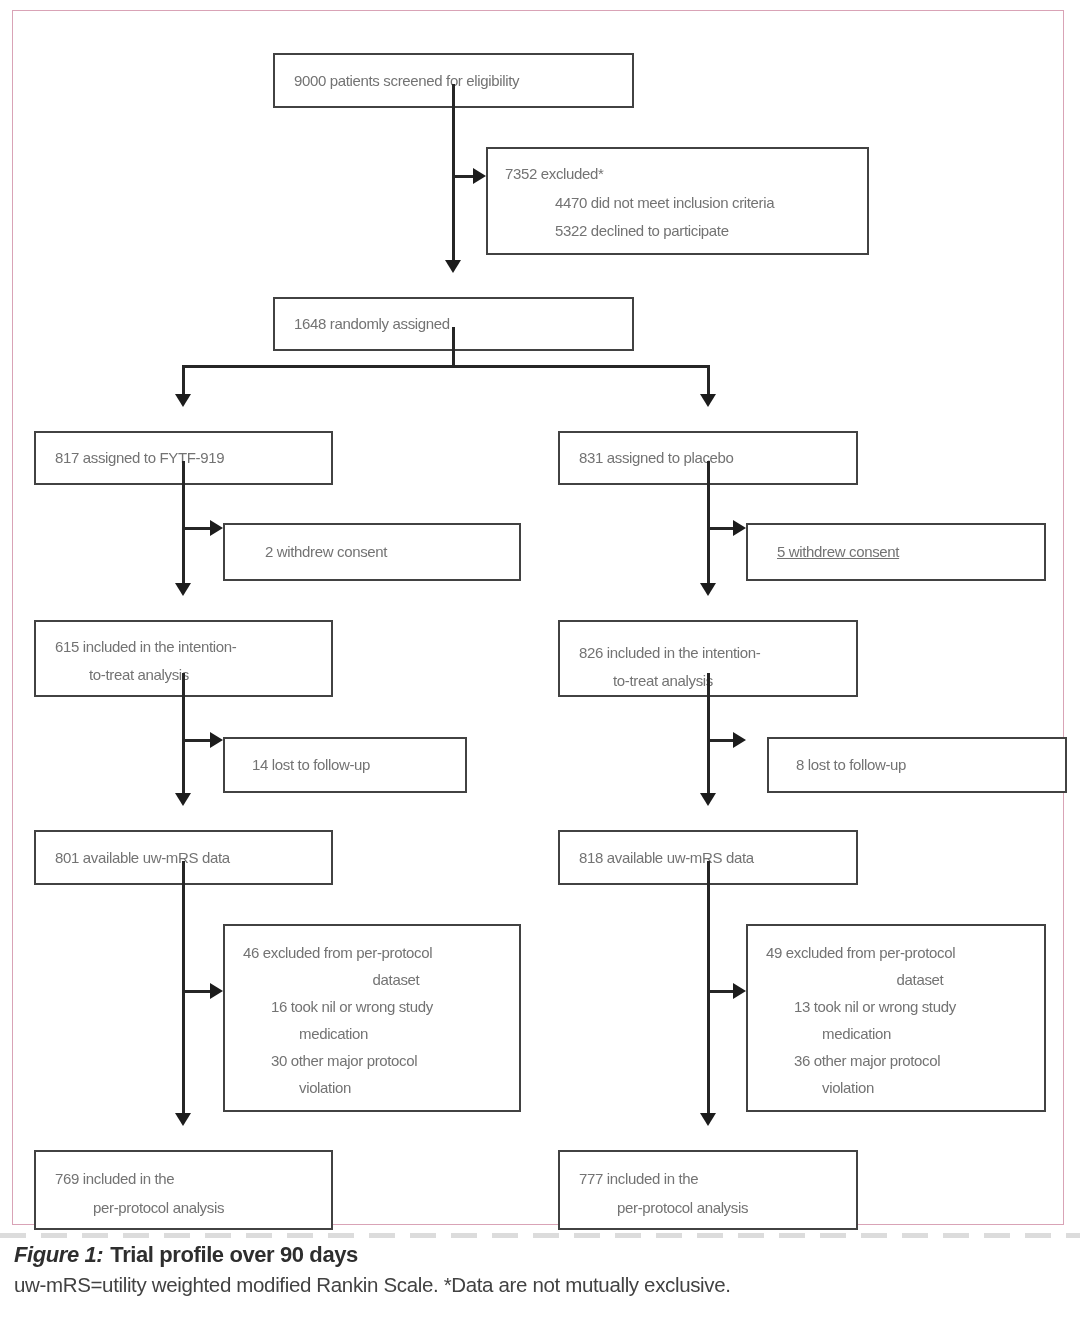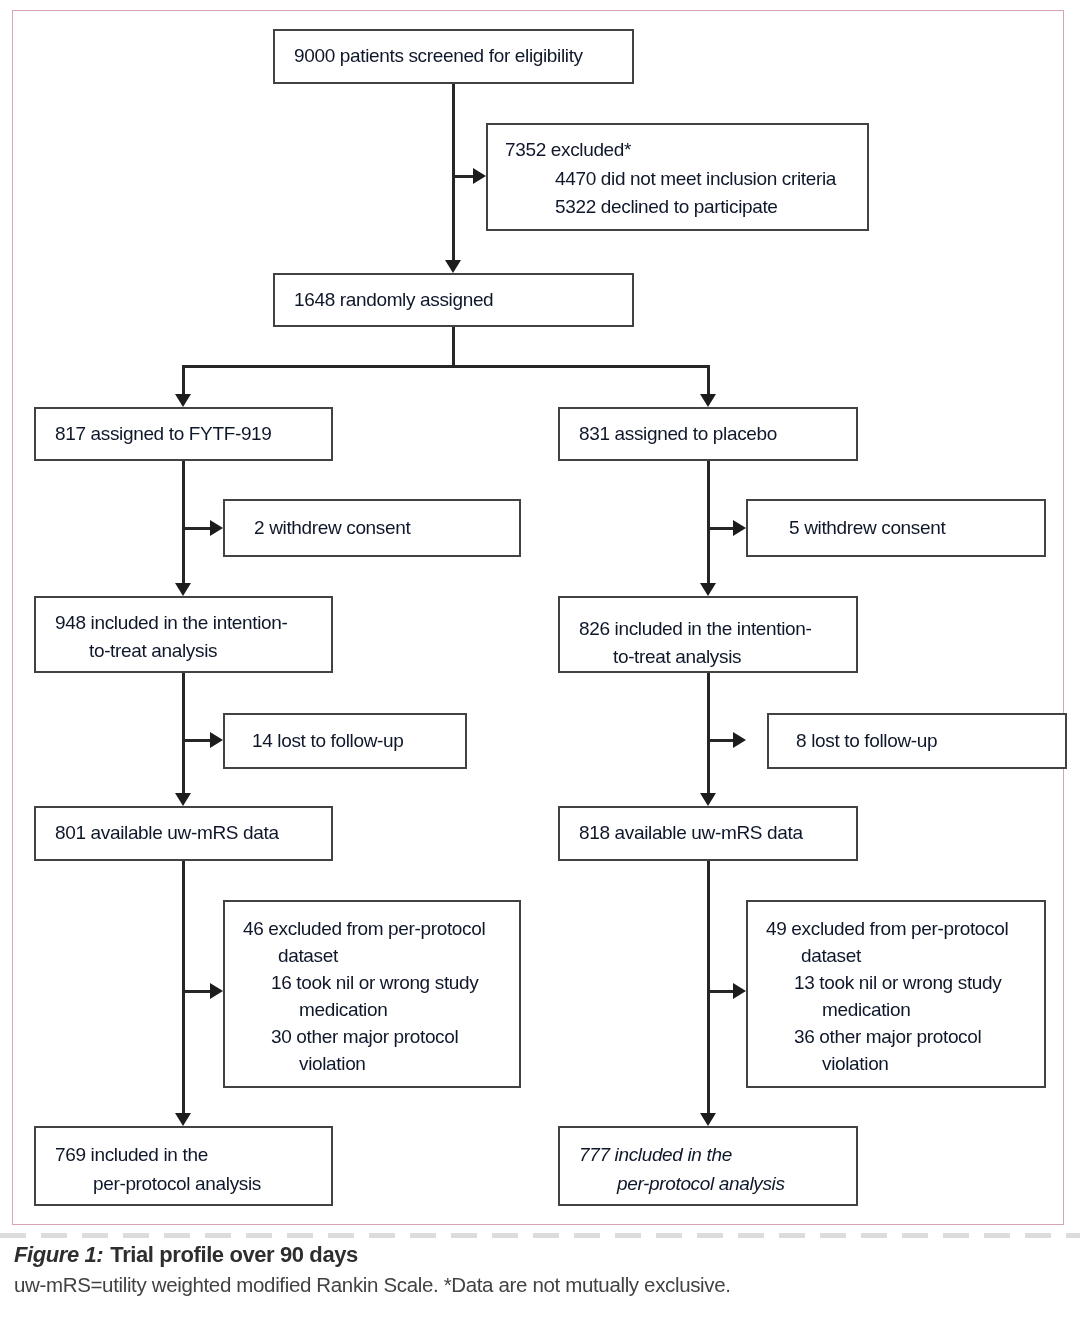--- a/index.html
+++ b/index.html
@@ -5,53 +5,53 @@
   * { margin:0; padding:0; box-sizing:border-box; }
   html,body { width:1080px; height:1329px; background:#ffffff; overflow:hidden; }
   body { position:relative; font-family:"Liberation Sans","DejaVu Sans",sans-serif; color:#3c3c3c; }
 
   
   .panel { position:absolute; left:12px; top:10px; width:1052px; height:1215px;
            border:1.5px solid #d9a3b6; background:#ffffff; }
 
   
   .box { position:absolute; border:2.5px solid #424242; background:#fff;
-         font-size:19px; letter-spacing:-0.35px; color:#0f172a; line-height:1.3; }
+         font-size:15px; letter-spacing:-0.35px; color:#737373; line-height:1.3;margin-top:24px; }
   .sl  { display:flex; align-items:center; }           
 
   .b-screened   { left:260px; top:18px;   width:361px; height:55px;  padding-left:19px; }
   .b-excluded   { left:473px; top:112px;  width:383px; height:108px; padding:11px 6px 0 17px; }
   .b-randomized { left:260px; top:262px;  width:361px; height:54px;  padding-left:19px; }
 
   .b-assigned-l { left:21px;  top:396px;  width:299px; height:54px;  padding-left:19px; }
   .b-assigned-r { left:545px; top:396px;  width:300px; height:54px;  padding-left:19px; }
-  .b-withdrew-l { left:210px; top:488px;  width:298px; height:58px;  padding-left:29px; }
-  .b-withdrew-r { left:733px; top:488px;  width:300px; height:58px;  padding-left:41px; }
+  .b-withdrew-l { left:210px; top:488px;  width:298px; height:58px;  padding-left:40px; }
+  .b-withdrew-r { left:733px; top:488px;  width:300px; height:58px;  padding-left:29px;text-decoration:underline; }
   .b-itt-l      { left:21px;  top:585px;  width:299px; height:77px;  padding:11px 5px 0 19px; }
   .b-itt-r      { left:545px; top:585px;  width:300px; height:77px;  padding:17px 5px 0 19px; }
   .b-lost-l     { left:210px; top:702px;  width:244px; height:56px;  padding-left:27px; }
   .b-lost-r     { left:754px; top:702px;  width:300px; height:56px;  padding-left:27px; }
   .b-uwmrs-l    { left:21px;  top:795px;  width:299px; height:55px;  padding-left:19px; }
   .b-uwmrs-r    { left:545px; top:795px;  width:300px; height:55px;  padding-left:19px; }
   .b-ppexcl-l   { left:210px; top:889px;  width:298px; height:188px; padding:13px 5px 8px 18px; }
   .b-ppexcl-r   { left:733px; top:889px;  width:300px; height:188px; padding:13px 5px 0 18px; }
   .b-pp-l       { left:21px;  top:1115px; width:299px; height:80px;  padding:12px 5px 0 19px; }
-  .b-pp-r       { left:545px; top:1115px; width:300px; height:80px;  padding:12px 5px 0 19px;font-style:italic; }
+  .b-pp-r       { left:545px; top:1115px; width:300px; height:80px;  padding:12px 5px 0 19px; }
 
   .b-excluded div { line-height:28.5px; }
   .b-itt-l div, .b-itt-r div { line-height:28px; }
   .b-ppexcl-l div, .b-ppexcl-r div { line-height:27px; }
   .b-pp-l div, .b-pp-r div { line-height:29px; }
 
   
   .i34 { padding-left:34px; }   
   .i38 { padding-left:38px; }   
   .i50 { padding-left:50px; }   
   .i28 { padding-left:28px; }   
-  .i35 { padding-left:35px; }   
+  .i35 { padding-left:35px;text-align:center; }   
   .i56 { padding-left:56px; }   
 
   
   .vl { position:absolute; width:2.5px;  background:#262626; }
   .hl { position:absolute; height:2.5px; background:#262626; }
   .ad { position:absolute; width:0; height:0;
         border-left:8px solid transparent; border-right:8px solid transparent;
         border-top:13px solid #1c1c1c; }
   .ar { position:absolute; width:0; height:0;
         border-top:8px solid transparent; border-bottom:8px solid transparent;
@@ -104,21 +104,21 @@
     <span>817 assigned to FYTF-919</span>
   </div>
   <div class="vl" style="left:169px;top:450px;height:123px"></div>
   <div class="ad" style="left:162px;top:572px"></div>
   <div class="hl" style="left:170px;top:516px;width:27px"></div>
   <div class="ar" style="left:197px;top:509px"></div>
   <div class="box sl b-withdrew-l">
     <span>2 withdrew consent</span>
   </div>
   <div class="box b-itt-l">
-    <div>948 included in the intention-</div>
+    <div>615 included in the intention-</div>
     <div class="i34">to-treat analysis</div>
   </div>
   <div class="vl" style="left:169px;top:662px;height:121px"></div>
   <div class="ad" style="left:162px;top:782px"></div>
   <div class="hl" style="left:170px;top:728px;width:27px"></div>
   <div class="ar" style="left:197px;top:721px"></div>
   <div class="box sl b-lost-l">
     <span>14 lost to follow-up</span>
   </div>
   <div class="box sl b-uwmrs-l">

